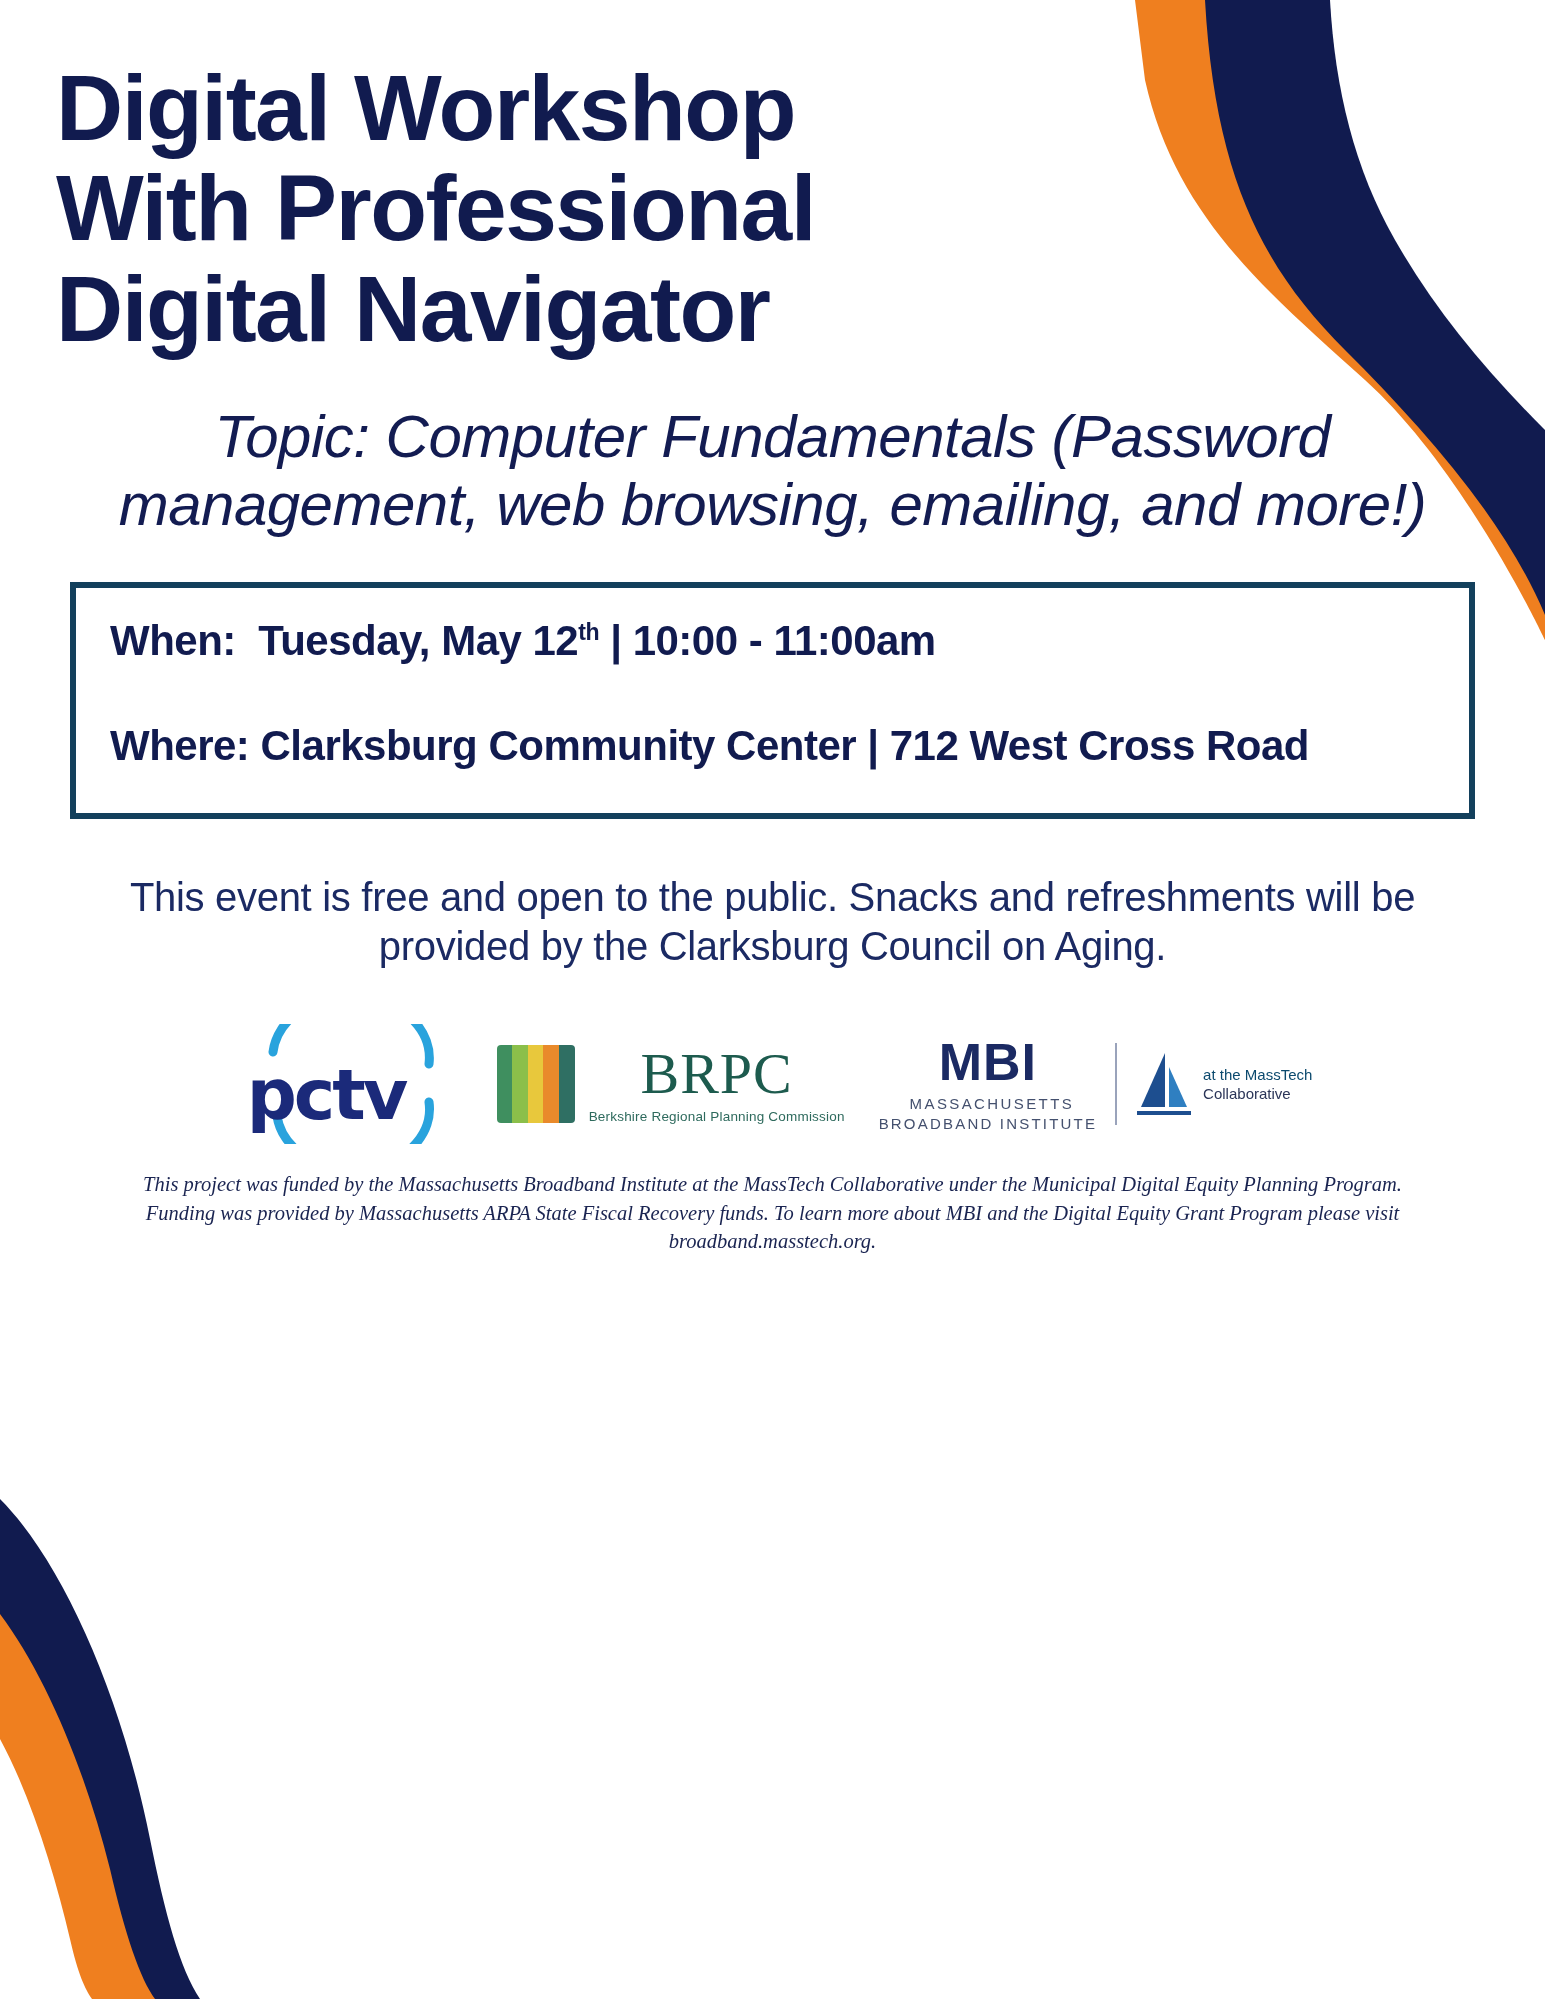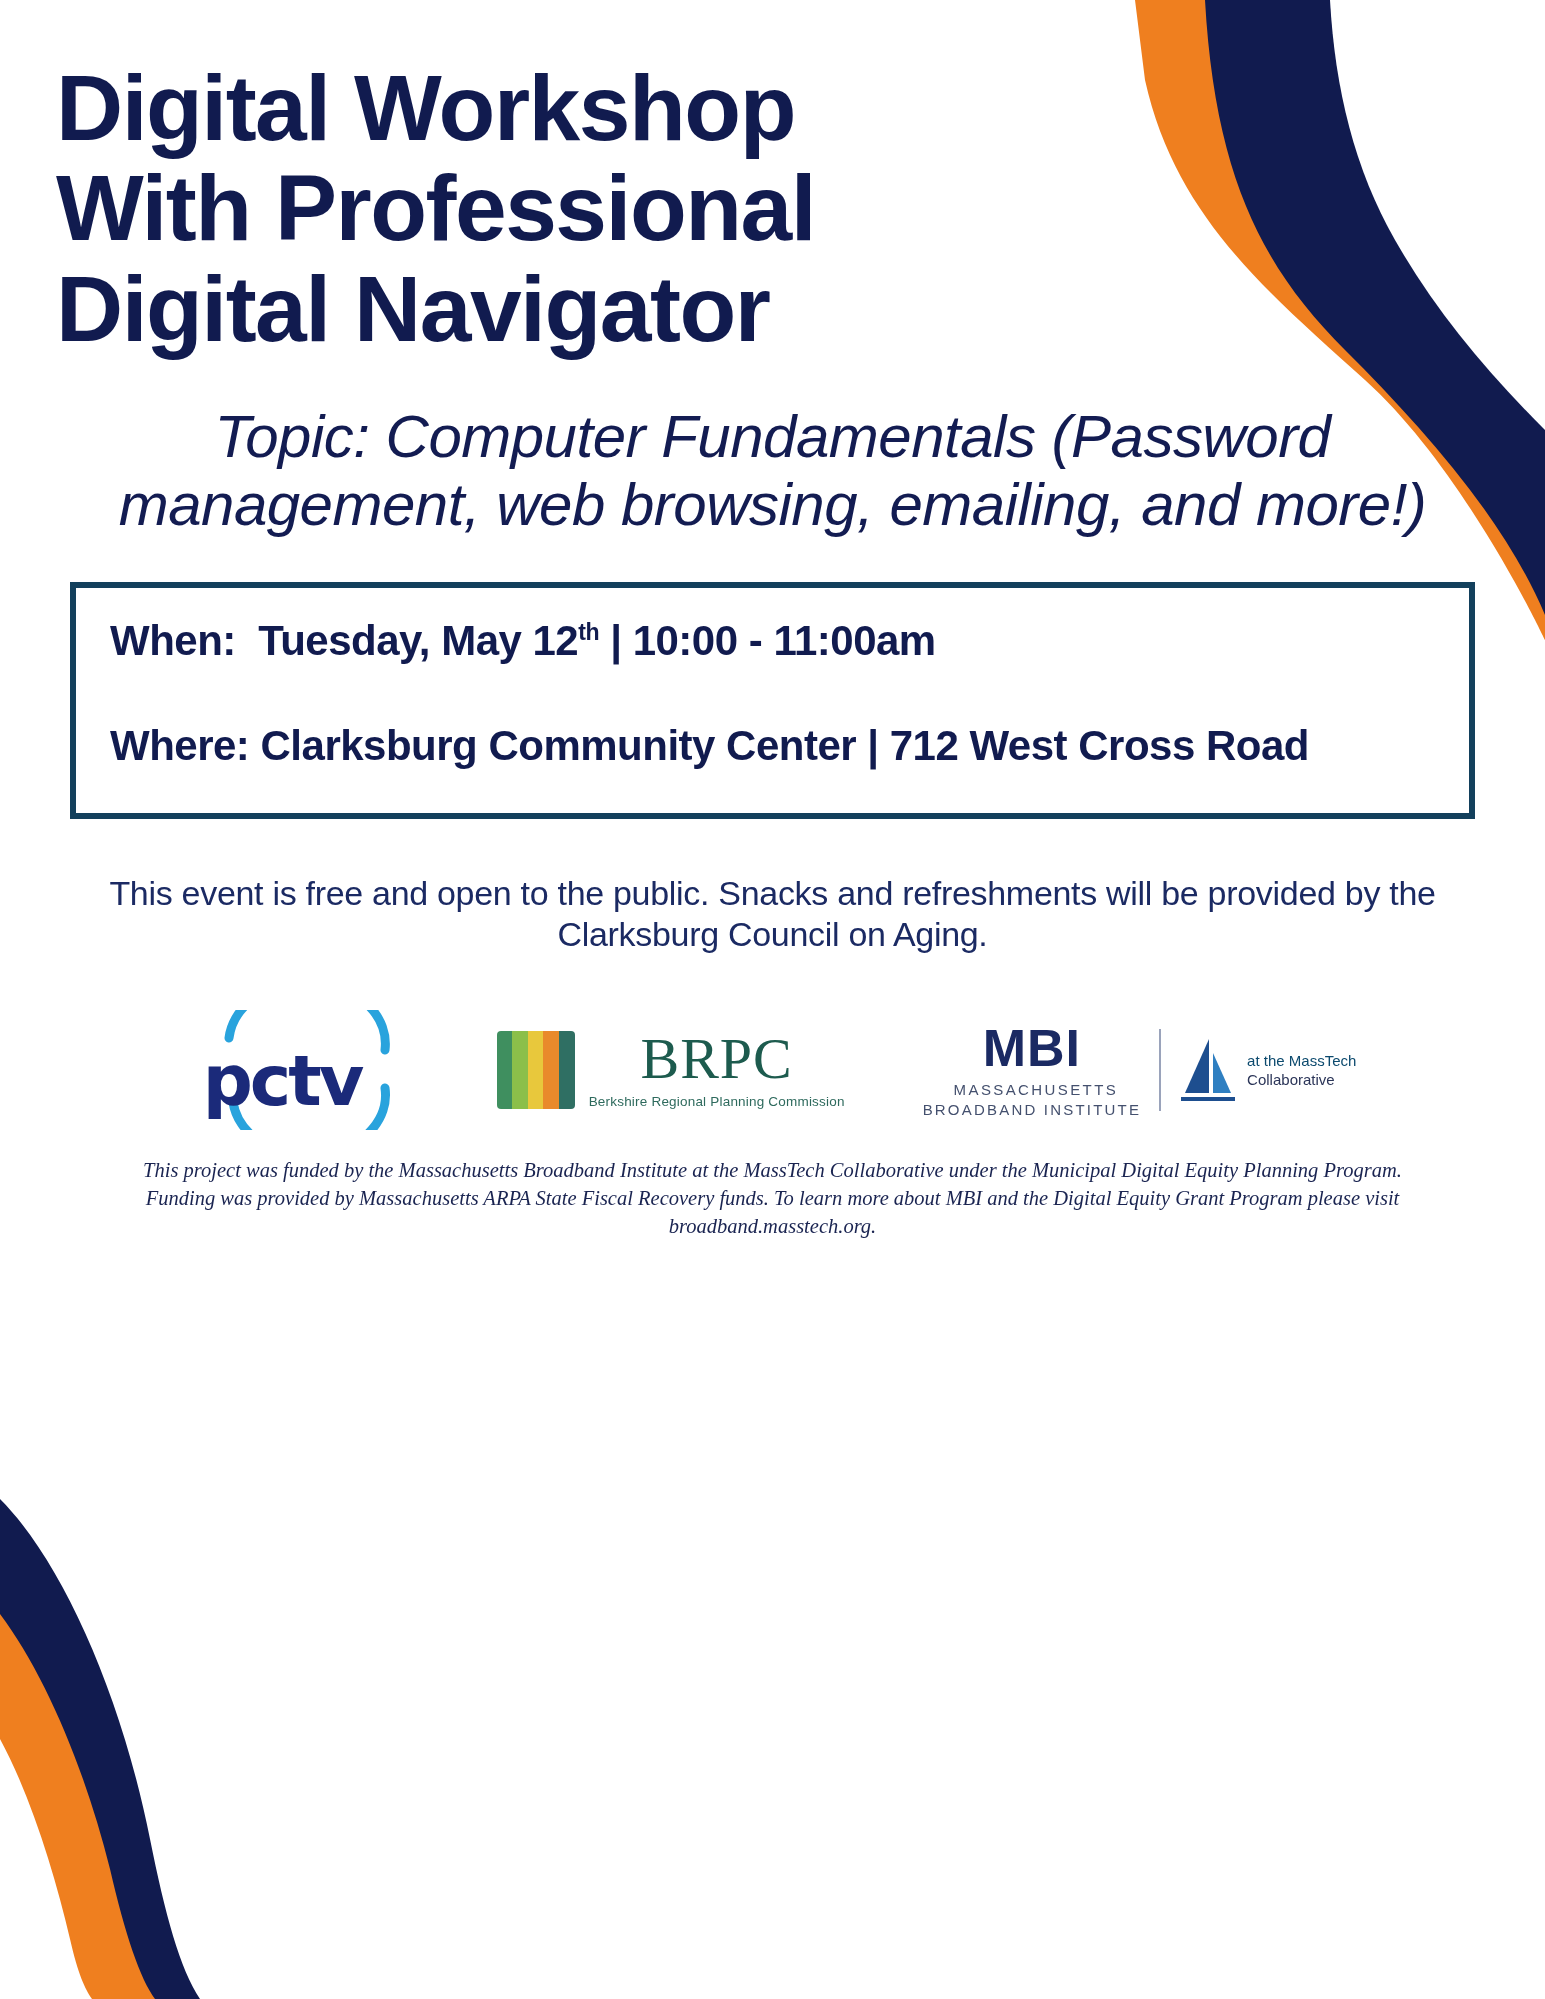--- a/index.html
+++ b/index.html
@@ -72,35 +72,35 @@
   .details-line sup {
     font-size: 0.55em;
     vertical-align: super;
     line-height: 0;
   }
   .details-gap { height: 56px; }
 
   .freetext {
     margin: 54px auto 0 auto;
     color: #1b2a63;
-    font-size: 34px;
+    font-size: 40px;
     line-height: 1.22;
     text-align: center;
     font-weight: 400;
     max-width: 1340px;
     letter-spacing: -0.3px;
   }
 
   
   .logos {
     margin-top: 54px;
     display: flex;
     align-items: center;
     justify-content: center;
-    gap: 78px;
+    gap: 34px;
   }
   .logo { display: flex; align-items: center; }
 
   
   .pctv-wrap { position: relative; width: 230px; height: 120px; }
   .pctv-text {
     position: absolute;
     left: 14px; top: 30px;
     font-size: 70px;
     font-weight: 800;

